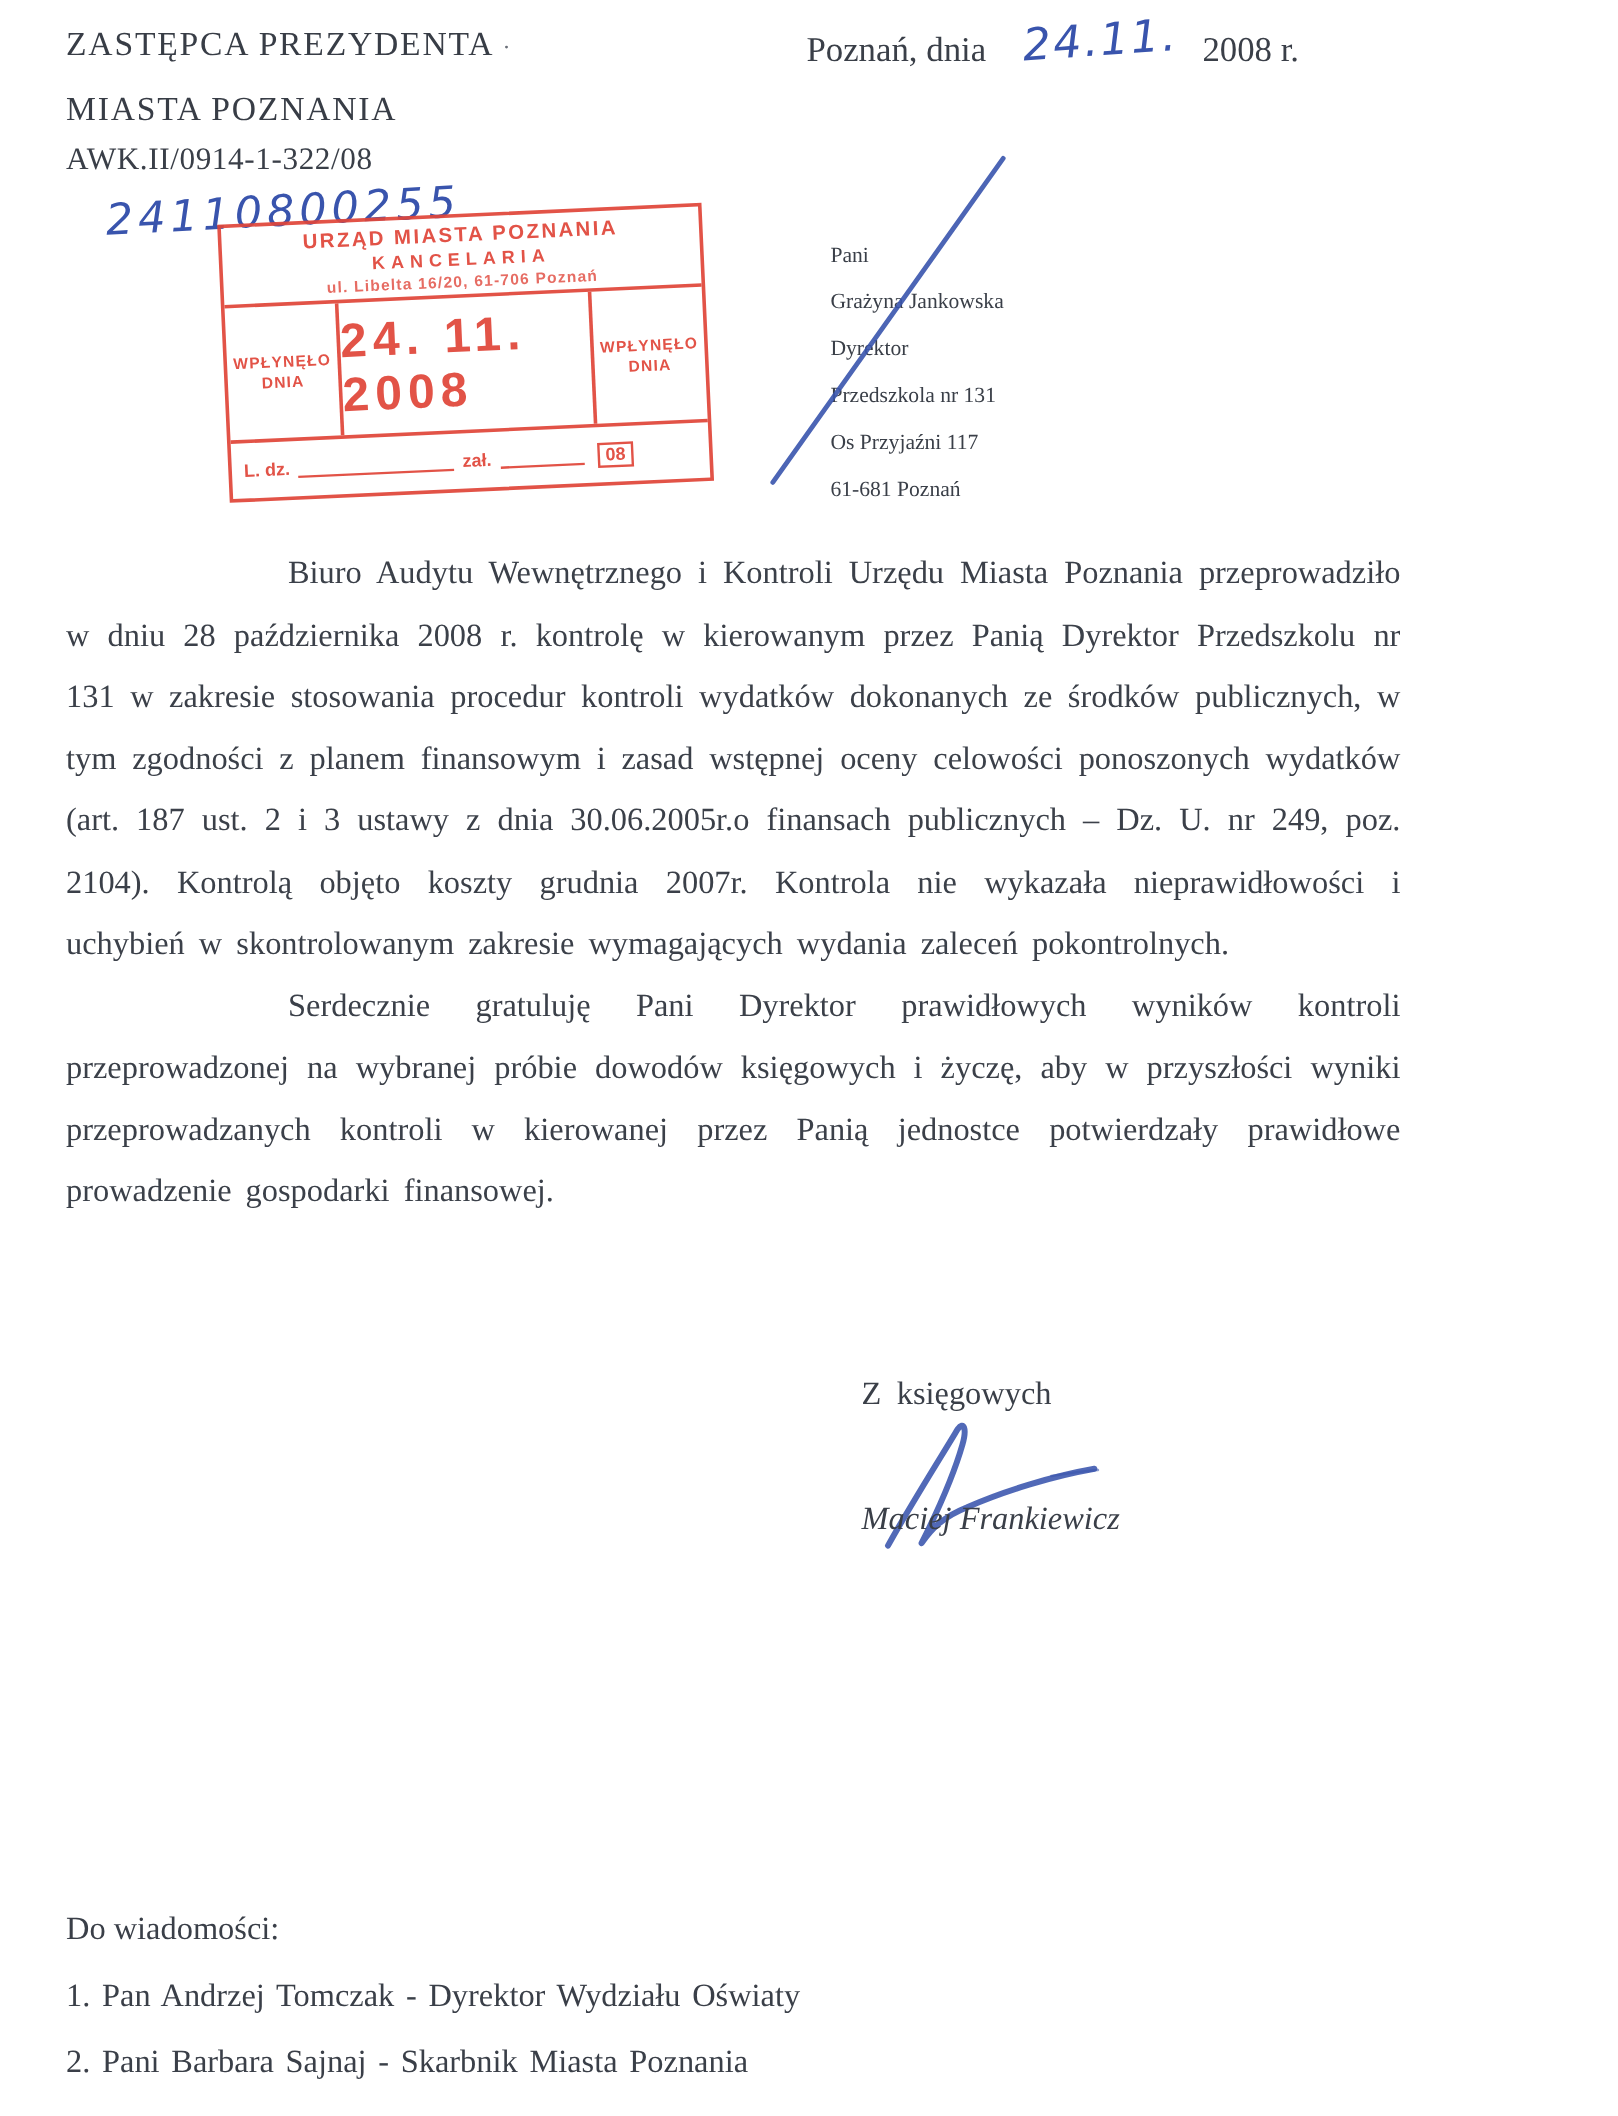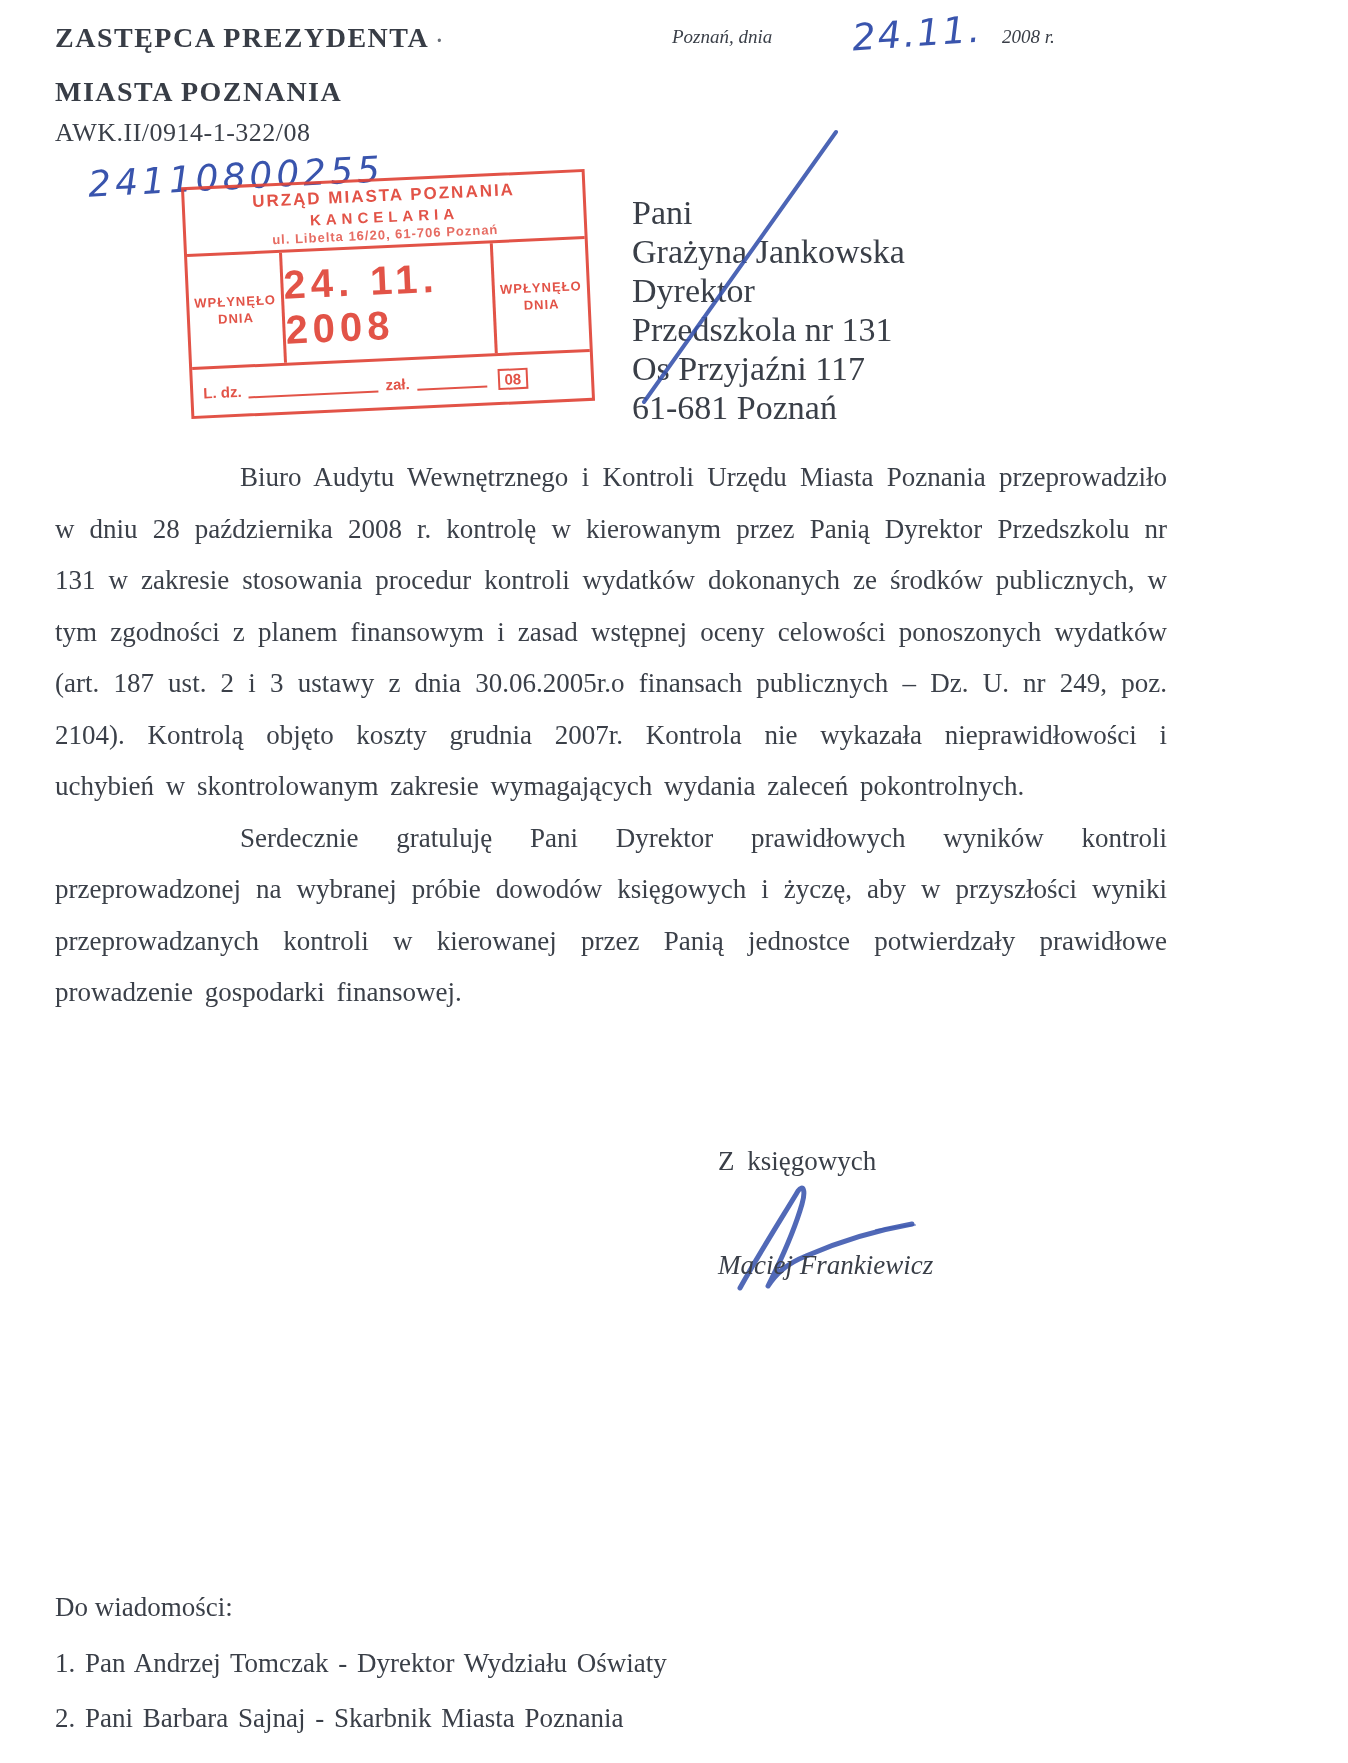--- a/index.html
+++ b/index.html
@@ -7,24 +7,24 @@
     width:1348px;height:1763px;
     background:#ffffff;
     position:relative;
     font-family:"Liberation Serif", serif;
     color:#3a3f48;
     overflow:hidden;
   }
   .abs{position:absolute;}
 
   
-  .sender-line{font-weight:bold;font-size:28px;letter-spacing:1.5px;color:#383d46;}
+  .sender-line{font-weight:normal;font-size:28px;letter-spacing:1.5px;color:#383d46;}
   .stray-mark{font-size:20px;color:#6a6f78;}
   .ref-line{font-size:26px;letter-spacing:.5px;}
-  .date-line{font-size:19px;font-style:italic;}
+  .date-line{font-size:29px;}
   .hand{
     font-family:"DejaVu Sans", sans-serif;
     font-style:italic;
     color:#3954ad;
   }
   .hand-date{font-size:37px;letter-spacing:2px;transform:rotate(-4deg);}
   .hand-number{font-size:36px;letter-spacing:4px;transform:rotate(-3deg);}
 
   
   .stamp{
@@ -54,21 +54,21 @@
   .stamp-bottom{
     border-top:3px solid currentColor;height:46px;
     display:flex;align-items:center;padding:0 10px;font-size:15px;gap:7px;
   }
   .sline{display:inline-block;border-bottom:2px solid currentColor;height:14px;}
   .sline.l1{width:130px;}
   .sline.l2{width:70px;}
   .year-box{border:2px solid currentColor;padding:0 5px;font-size:15px;margin-left:4px;}
 
   
-  .recipient{left:632px;top:193px;font-size:34px;line-height:39px;}
+  .recipient{left:692px;top:193px;font-size:18px;line-height:39px;}
 
   
   .slash-svg{left:628px;top:118px;pointer-events:none;}
 
   
   .letter-body{
     left:55px;top:452px;width:1112px;
     font-size:27px;line-height:51.5px;
     text-align:justify;
     word-spacing:5px;

